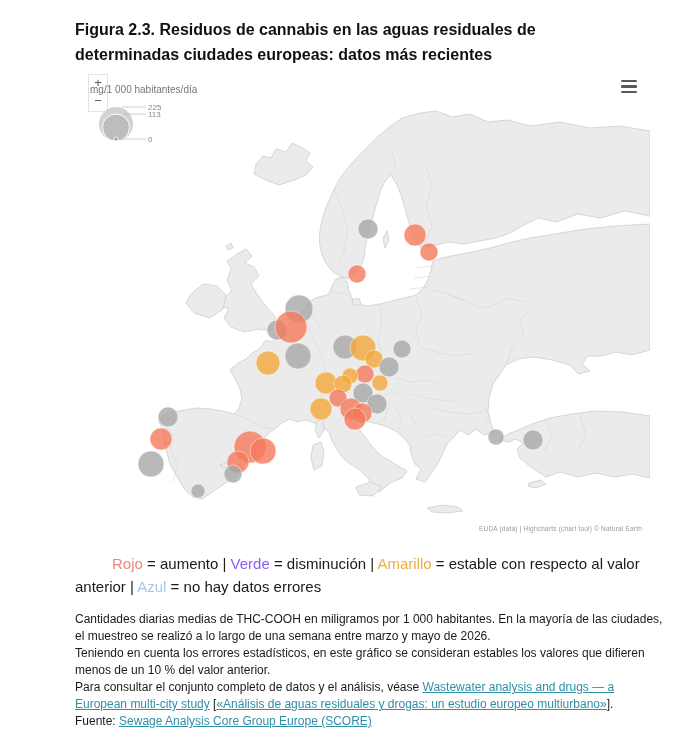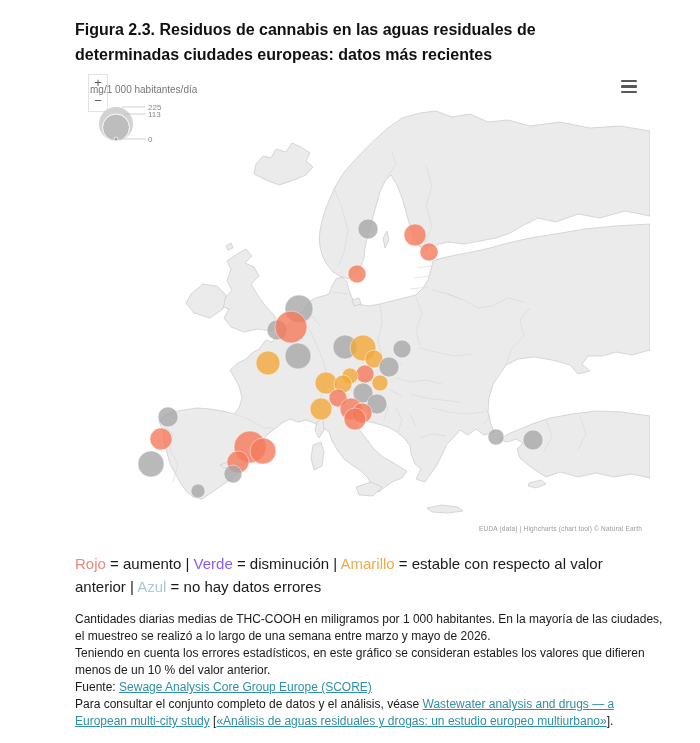--- a/index.html
+++ b/index.html
@@ -169,20 +169,20 @@
 
   <div class="menu-button">
     <span></span>
     <span></span>
     <span></span>
   </div>
 
   <div class="attribution">EUDA (data) | Highcharts (chart tool) © Natural Earth</div>
 </div>
 
-<div class="color-key"><span style="color: rgb(232, 137, 124);">Rojo</span><span> = aumento | </span><span style="color: #8b5cf6;">Verde</span><span> = disminución | </span><span style="color: rgb(238, 171, 73);">Amarillo</span><span> = estable con respecto al valor anterior | </span><span style="color: rgb(170, 199, 226);">Azul</span><span> = no hay datos errores</span></div>
+<div class="color-key"><span style="color: rgb(232, 137, 124); margin-left: 37px;">Rojo</span><span> = aumento | </span><span style="color: #8b5cf6;">Verde</span><span> = disminución | </span><span style="color: rgb(238, 171, 73);">Amarillo</span><span> = estable con respecto al valor anterior | </span><span style="color: rgb(170, 199, 226);">Azul</span><span> = no hay datos errores</span></div>
 
 <div class="notes">
   <p>Cantidades diarias medias de THC-COOH en miligramos por 1 000 habitantes. En la mayoría de las ciudades, el muestreo se realizó a lo largo de una semana entre marzo y mayo de 2026.</p>
   <p>Teniendo en cuenta los errores estadísticos, en este gráfico se consideran estables los valores que difieren menos de un 10 % del valor anterior.</p>
+  <p><span>Para consultar el conjunto completo de datos y el análisis, véase </span><a class="link" style="color: rgb(47, 143, 167);">Wastewater analysis and drugs — a European multi-city study</a><span> [</span><a class="link" style="color: rgb(47, 143, 167);">«Análisis de aguas residuales y drogas: un estudio europeo multiurbano»</a><span>].</span></p>
   <p><span>Fuente: </span><a class="link" style="color: rgb(47, 143, 167);">Sewage Analysis Core Group Europe (SCORE)</a></p>
-  <p><span>Para consultar el conjunto completo de datos y el análisis, véase </span><a class="link" style="color: rgb(47, 143, 167);">Wastewater analysis and drugs — a European multi-city study</a><span> [</span><a class="link" style="color: rgb(47, 143, 167);">«Análisis de aguas residuales y drogas: un estudio europeo multiurbano»</a><span>].</span></p>
 </div>
 
 </body></html>

